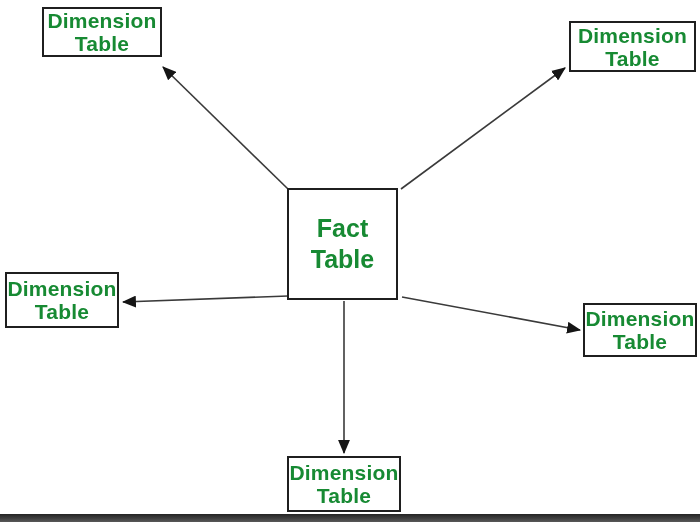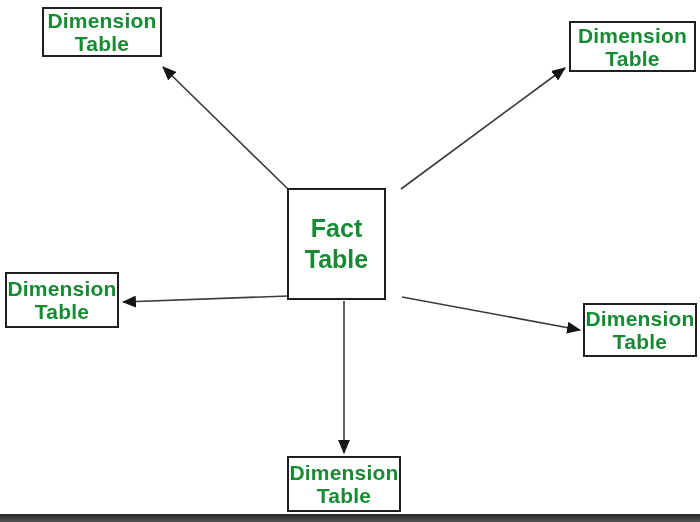--- a/index.html
+++ b/index.html
@@ -42,21 +42,21 @@
     color: var(--label-green);
     font-weight: bold;
   }
   .dim-node {
     font-size: 21px;
     line-height: 23px;
     letter-spacing: 0.2px;
   }
   .fact-node {
     left: 287px; top: 188px;
-    width: 99px; height: 112px;
+    width: 111px; height: 112px;
     font-size: 25px;
     line-height: 31px;
   }
   .pos-tl { left: 42px;  top: 7px;   width: 120px; height: 50px; }
   .pos-tr { left: 569px; top: 21px;  width: 127px; height: 51px; }
   .pos-ml { left: 5px;   top: 272px; width: 114px; height: 56px; }
   .pos-mr { left: 583px; top: 303px; width: 114px; height: 54px; }
   .pos-bc { left: 287px; top: 456px; width: 114px; height: 56px; }
   .node-line { display: block; }
   .bottom-bar {

